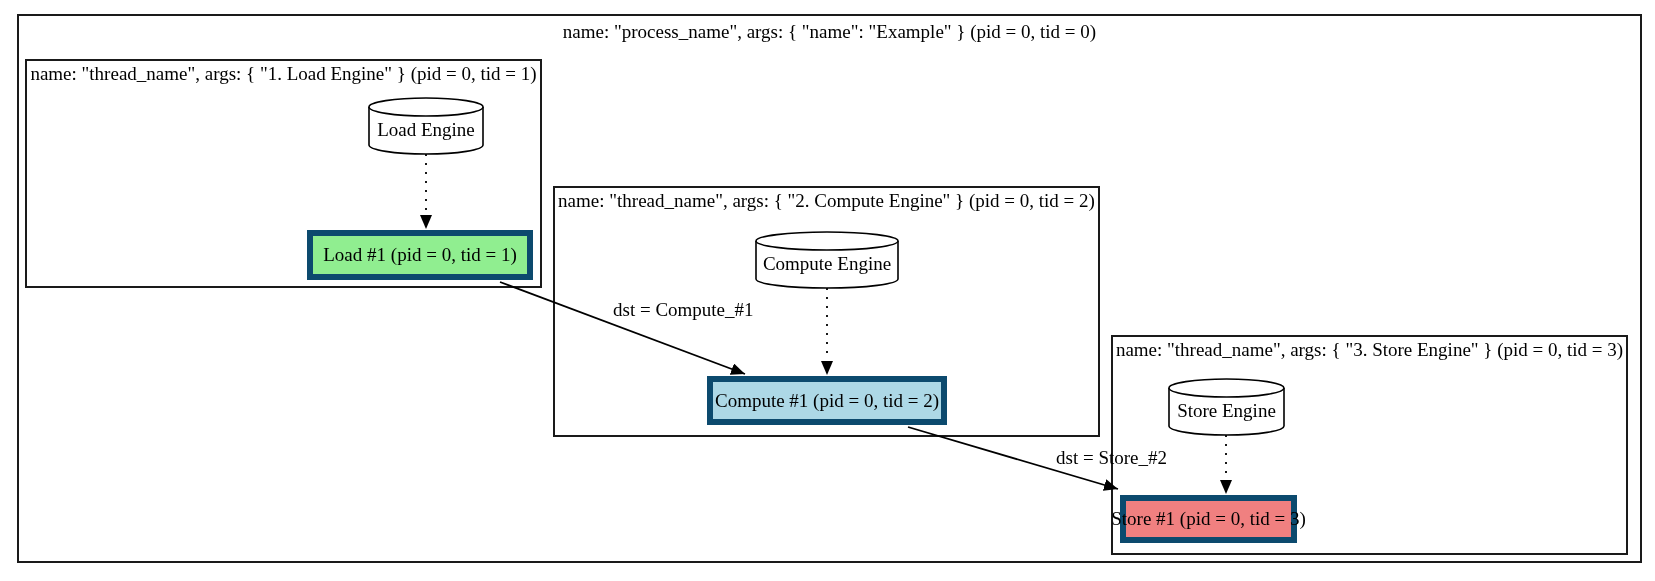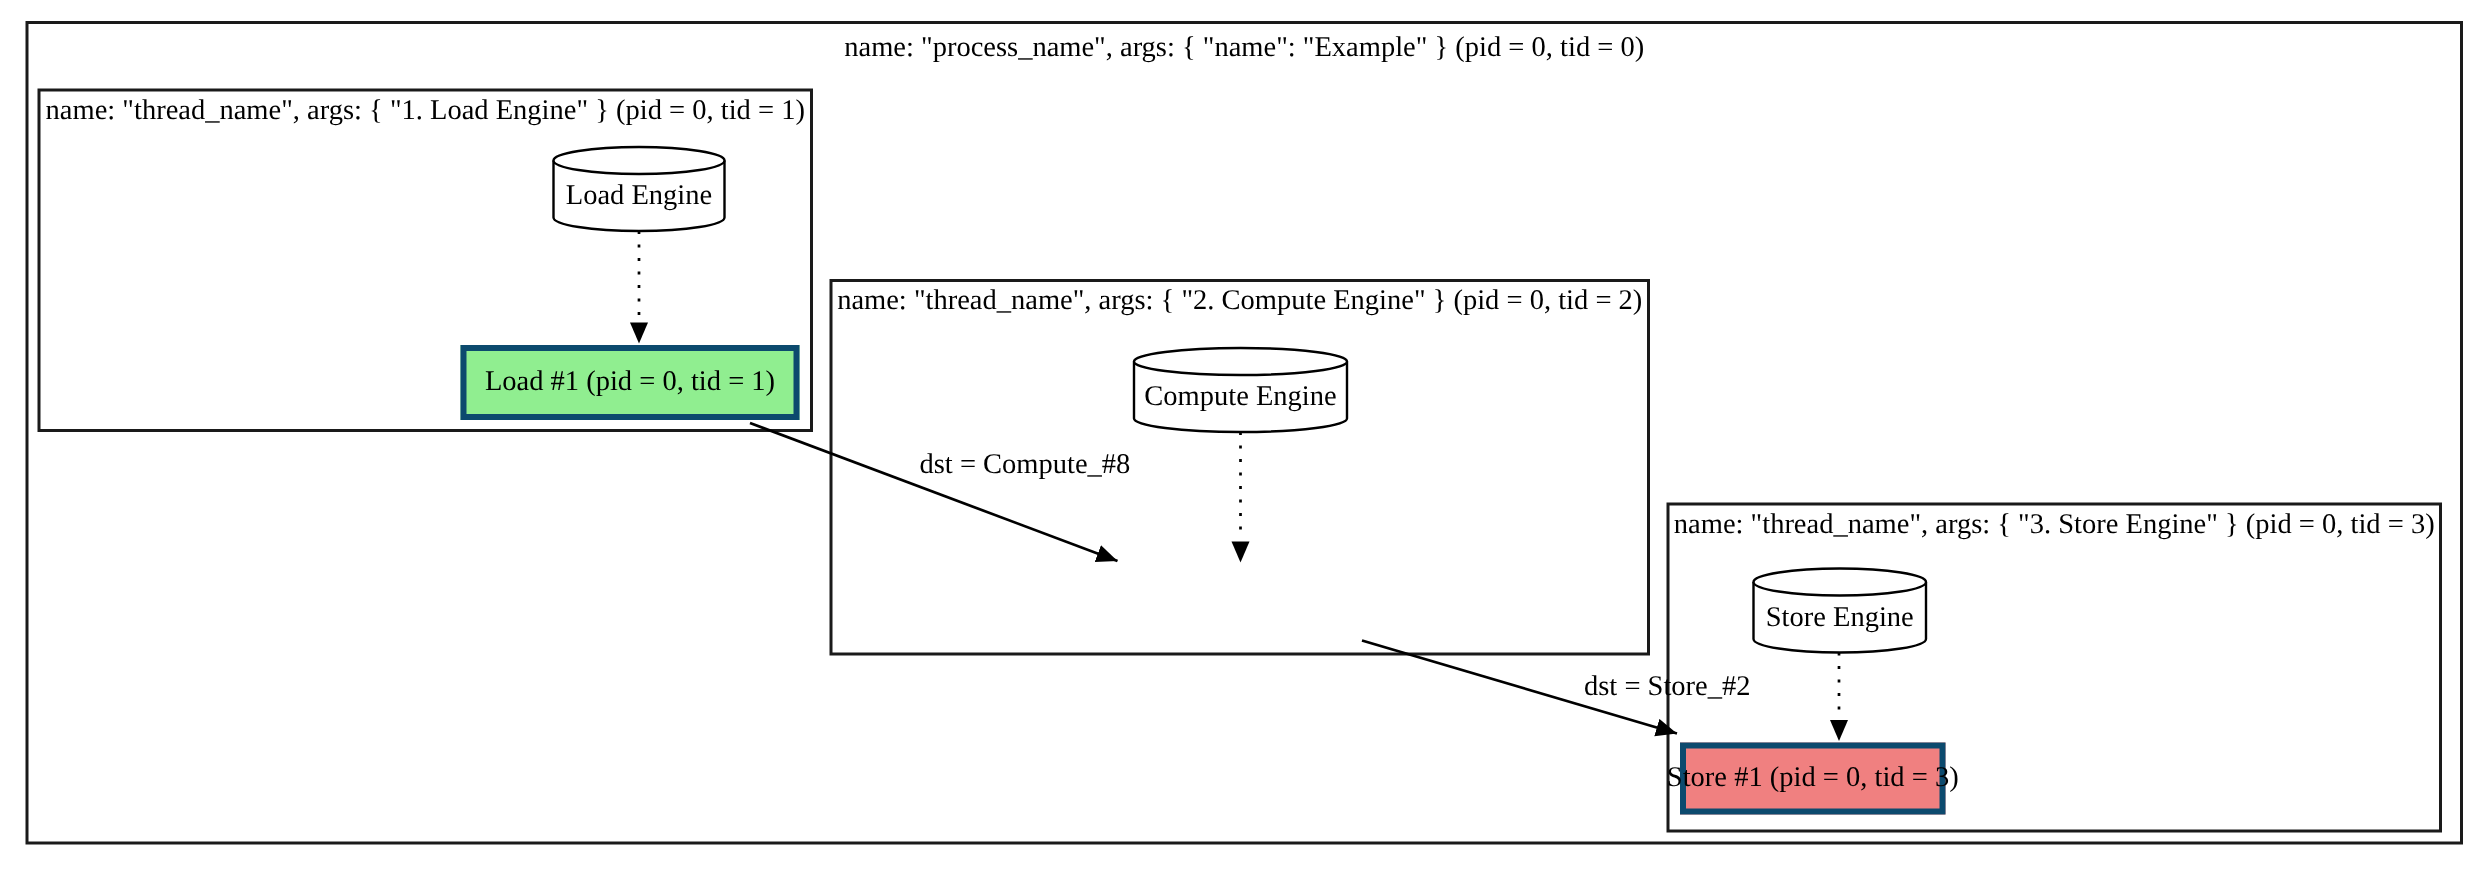--- a/index.html
+++ b/index.html
@@ -1,20 +1,20 @@
 <!DOCTYPE html>
 <html><head>
 <meta charset="utf-8">
 <style>
   html,body{margin:0;padding:0;background:#ffffff;}
   body{font-family:"Liberation Serif", serif; color:#000;}
   .canvas{position:relative;width:1655px;height:581px;background:#fff;overflow:hidden;}
   .cluster{position:absolute;border:2px solid #1a1a1a;background:transparent;box-sizing:border-box;}
   .cluster-label{position:absolute;text-align:center;font-size:19px;white-space:nowrap;}
-  .node-box{position:absolute;border:4px solid #0c4a6e;box-sizing:border-box;display:flex;align-items:center;justify-content:center;font-size:19px;white-space:nowrap;}
+  .node-box{position:absolute;border:6px solid #0c4a6e;box-sizing:border-box;display:flex;align-items:center;justify-content:center;font-size:19px;white-space:nowrap;}
   .cyl{position:absolute;}
   .cyl text{font-size:19px;font-family:"Liberation Serif", serif;}
   .edge-label{position:absolute;font-size:19px;white-space:nowrap;}
   svg.overlay{position:absolute;left:0;top:0;pointer-events:none;}
 </style>
 </head>
 <body>
 
 <div class="canvas">
 
@@ -45,26 +45,29 @@
   <svg class="cyl" style="left:1167px;top:377px;" width="119" height="62" viewBox="0 0 119 62">
     <path d="M2,11 L2,49 A57.5,9 0 0 0 117,49 L117,11" fill="#ffffff" stroke="#000" stroke-width="1.6"></path>
     <ellipse cx="59.5" cy="11" rx="57.5" ry="9" fill="#ffffff" stroke="#000" stroke-width="1.6"></ellipse>
     <text x="59.5" y="40" text-anchor="middle">Store Engine</text>
   </svg>
 
   <div class="node-box" style="left: 307px; top: 230px; width: 226px; height: 50px; background-color: rgb(144, 238, 144);">
     <span>Load #1 (pid = 0, tid = 1)</span>
   </div>
 
+  <div class="node-box" style="left: 707px; top: 376px; width: 240px; height: 49px; background-color: rgb(173, 216, 230);">
+    <span>Compute #1 (pid = 0, tid = 2)</span>
+  </div>
 
   <div class="node-box" style="left: 1120px; top: 495px; width: 177px; height: 48px; background-color: rgb(240, 128, 128);">
     <span>Store #1 (pid = 0, tid = 3)</span>
   </div>
 
-  <div class="edge-label" style="left:613px;top:299px;">dst = Compute_#8</div>
+  <div class="edge-label" style="left:613px;top:299px;">dst = Compute_#1</div>
   <div class="edge-label" style="left:1056px;top:447px;">dst = Store_#2</div>
 
   <svg class="overlay" width="1655" height="581" viewBox="0 0 1655 581">
     <defs>
       <marker id="arrow" markerUnits="userSpaceOnUse" markerWidth="15" markerHeight="13" refX="14" refY="6" orient="auto">
         <path d="M0,0 L14,6 L0,12 Z" fill="#000"></path>
       </marker>
     </defs>
 
     <line x1="426" y1="154" x2="426" y2="214" stroke="#000" stroke-width="1.8" stroke-dasharray="2 7"></line>

